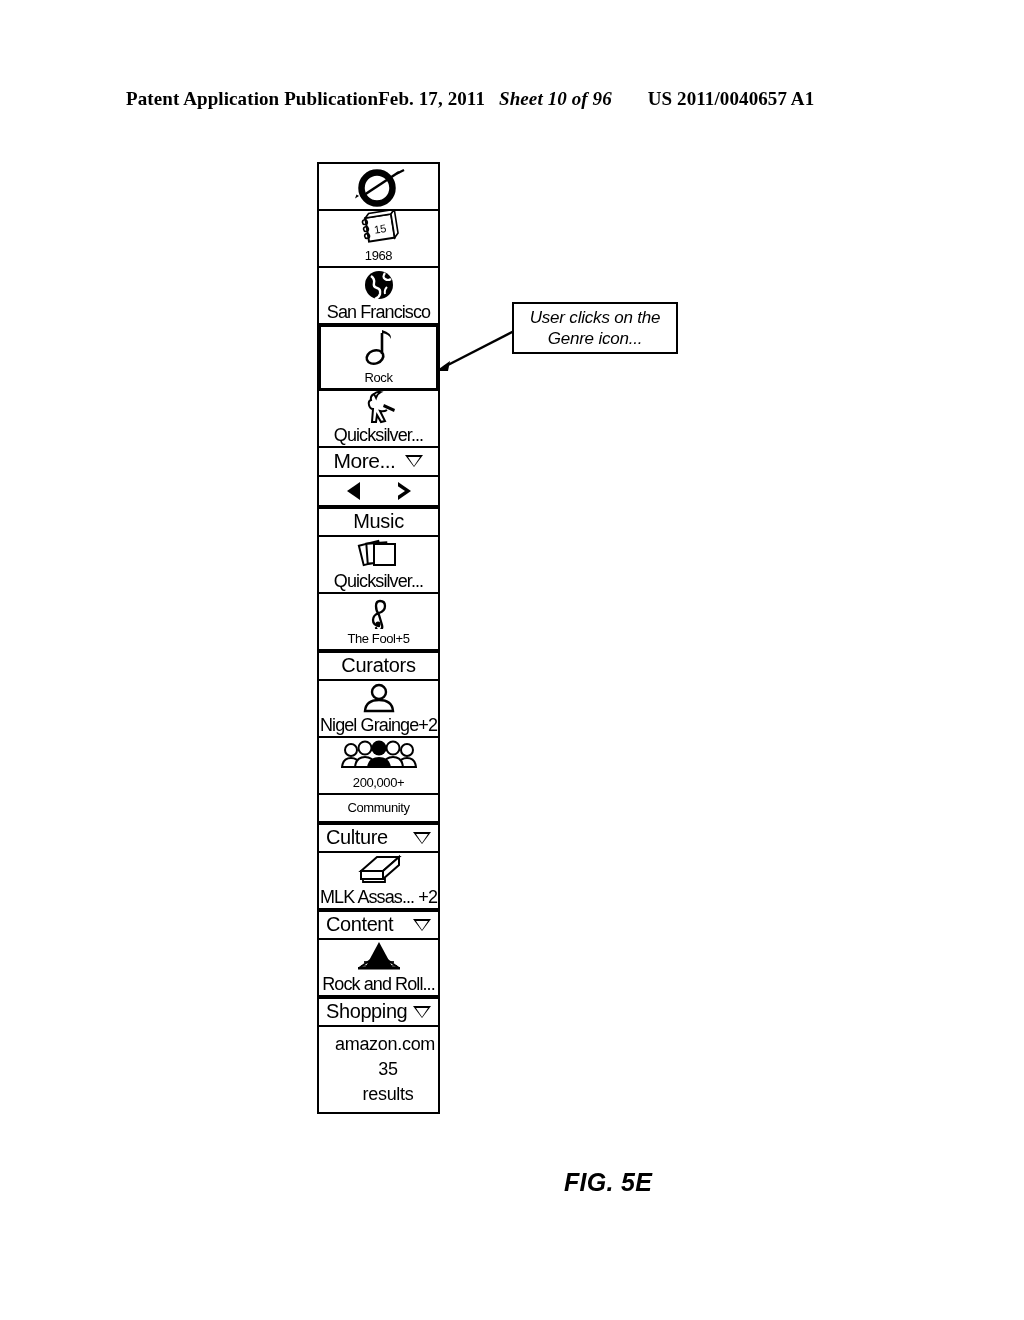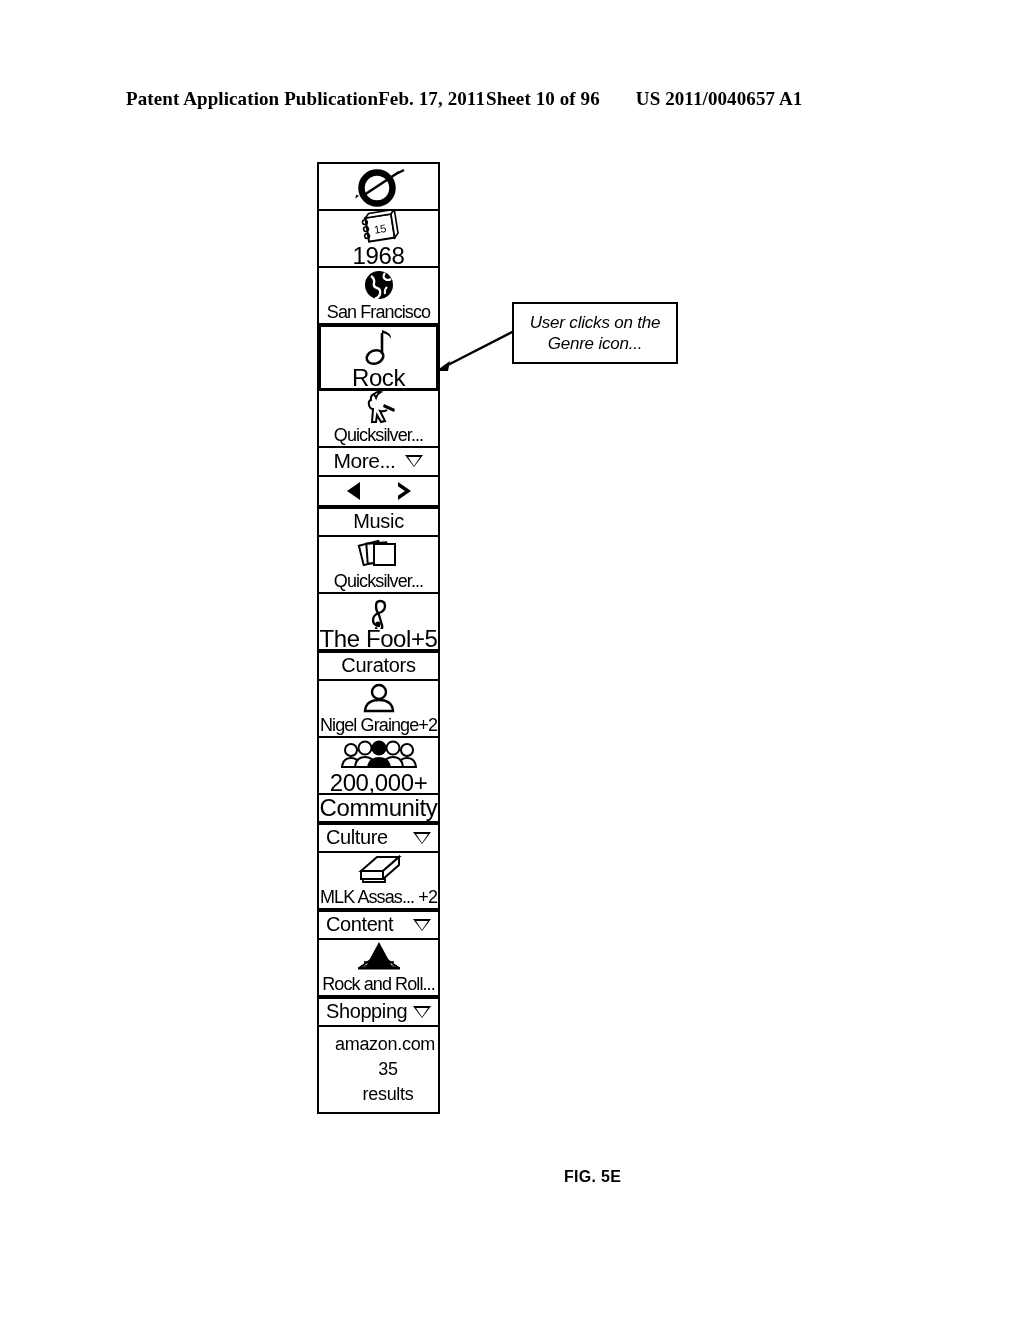--- a/index.html
+++ b/index.html
@@ -22,21 +22,21 @@
     display: flex;
     align-items: baseline;
     font-family: "Liberation Serif", serif;
     font-weight: bold;
     font-size: 19px;
     letter-spacing: 0.1px;
     white-space: nowrap;
   }
   .pat-header .seg-pub { }
   .pat-header .seg-date { }
-  .pat-header .seg-sheet { margin-left: 1px; }
+  .pat-header .seg-sheet { margin-left: 14px; font-style: italic; }
   .pat-header .seg-num { margin-left: 36px; }
 
   
   #widget-column {
     position: absolute;
     left: 317px;
     top: 162px;
     width: 123px;
   }
 
@@ -52,21 +52,21 @@
   .cell {
     border-bottom: 2px solid #000;
     padding: 0;
     text-align: center;
     position: relative;
   }
   .cell:last-child { border-bottom: none; }
 
   .cell-label {
     font-family: "Liberation Sans", sans-serif;
-    font-size: 24px;
+    font-size: 13px;
     line-height: 21px;
     letter-spacing: -0.4px;
     white-space: nowrap;
     display: block;
     text-align: center;
   }
   .cell-label.tight { font-size: 18px; letter-spacing: -0.9px; }
 
   .icon-wrap {
     display: flex;
@@ -182,21 +182,21 @@
     letter-spacing: -0.3px;
     padding: 2px 16px;
   }
   .text-row.first { padding-top: 5px; padding-bottom: 0; }
   .text-row.second { padding-top: 0; padding-bottom: 5px; margin-left: 19px; }
 
   
   #callout-box {
     position: absolute;
     left: 512px; top: 302px;
-    width: 166px; height: 62px;
+    width: 166px; height: 52px;
     border: 2px solid #000;
     background: #fff;
     display: flex;
     align-items: center;
     justify-content: flex-start;
     z-index: 5;
   }
   #callout-box .callout-text {
     font-family: "Liberation Sans", sans-serif;
     font-style: italic;
@@ -212,21 +212,22 @@
     width: 92px; height: 50px;
     z-index: 4;
   }
 
   
   #fig-label {
     position: absolute;
     left: 564px; top: 1168px;
     font-family: "Liberation Sans", sans-serif;
     font-weight: bold;
-    font-size: 16px;
+    font-style: italic;
+    font-size: 25px;
     letter-spacing: 0.3px;
   }
 
   svg { display: block; }
 </style>
 </head>
 <body>
 
 <div class="pat-header">
   <span class="seg-pub">Patent Application Publication</span>

